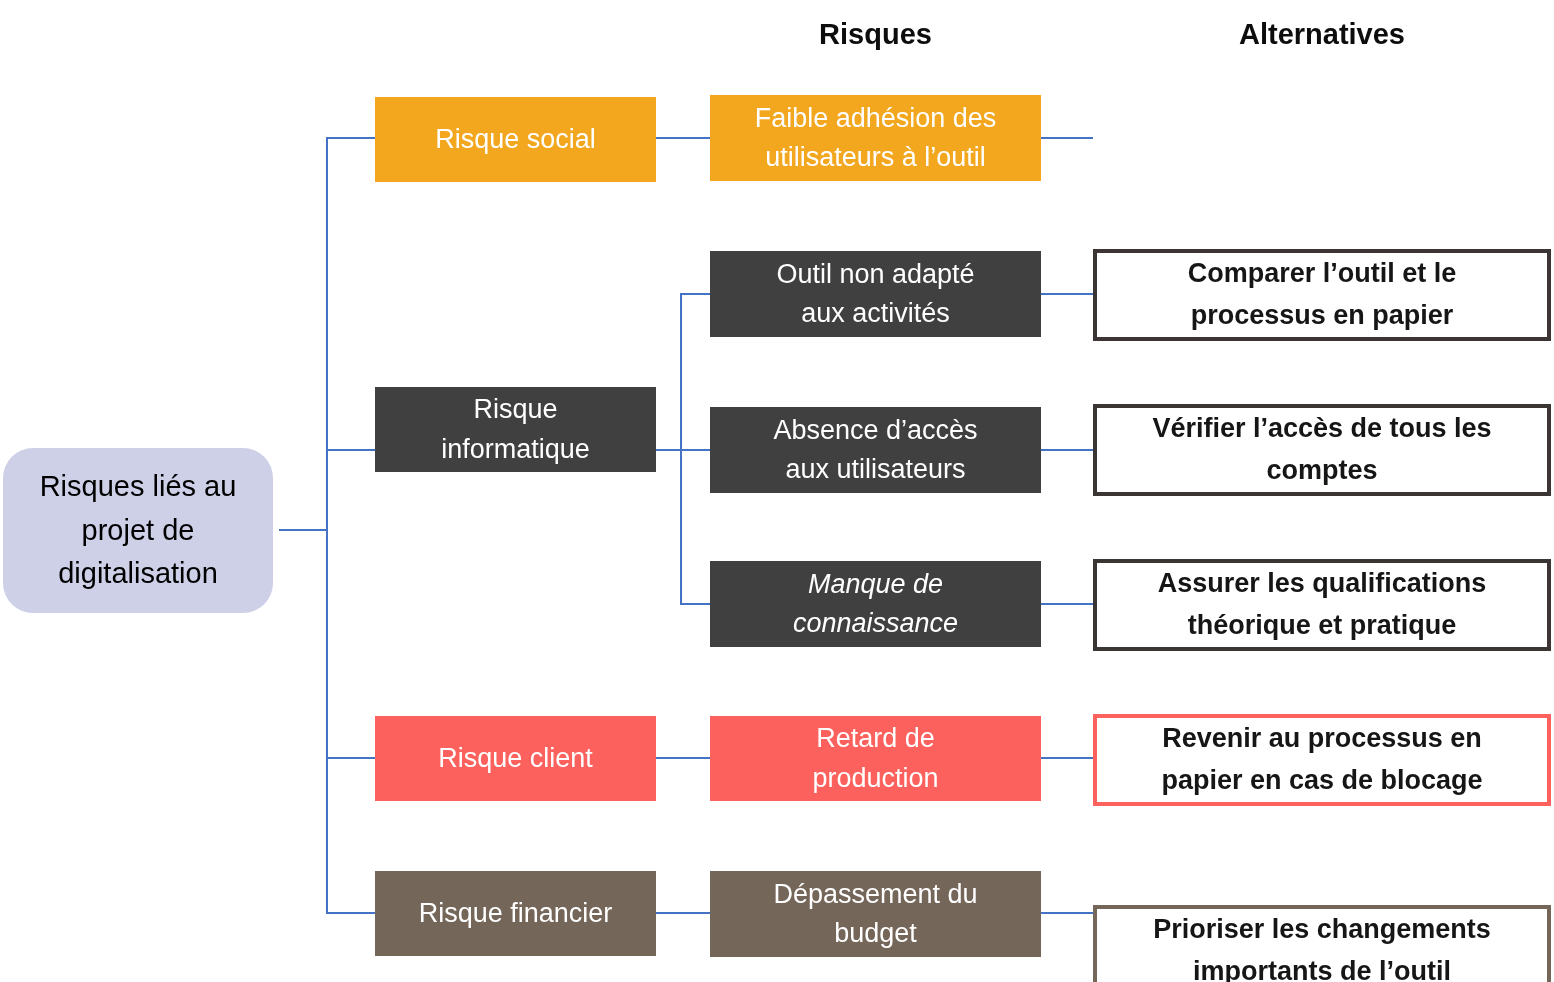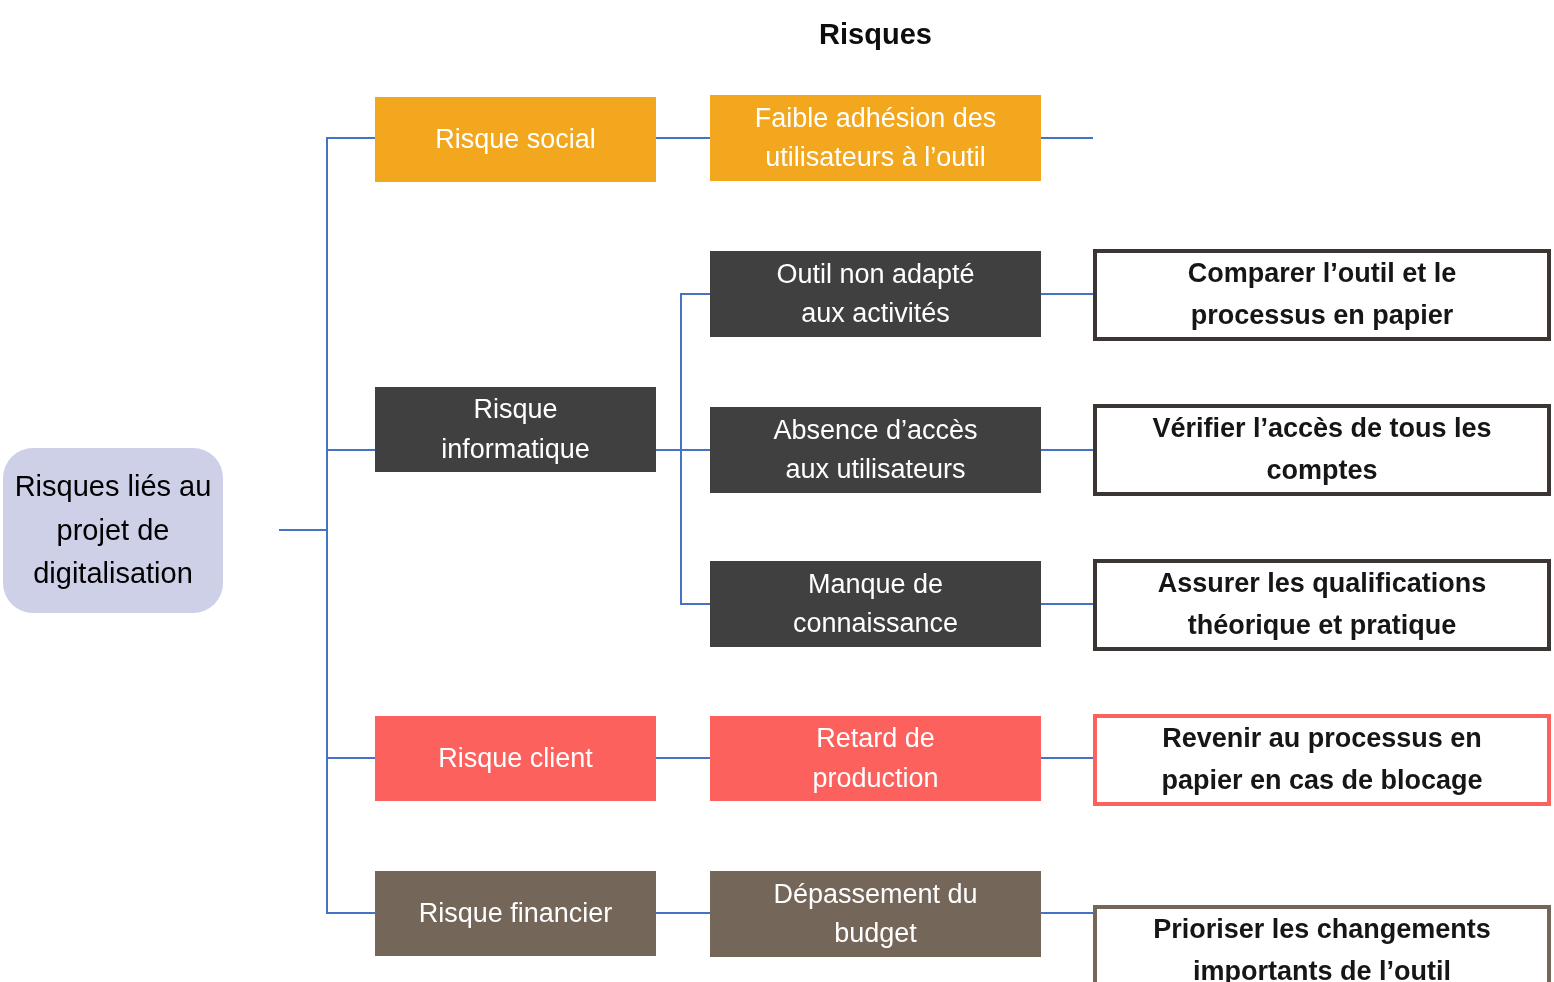--- a/index.html
+++ b/index.html
@@ -12,21 +12,21 @@
     font-size:29px;font-weight:600;color:#0d0d0d;
   }
   .hdr-risques{left:710px;width:331px;}
   .hdr-alt{left:1093px;width:458px;}
   .box{
     position:absolute;display:flex;align-items:center;justify-content:center;
     text-align:center;font-size:27px;line-height:1.45;color:#ffffff;
     white-space:pre-line;box-sizing:border-box;
   }
   .root{
-    left:3px;top:448px;width:220px;height:165px;background:#CDD0E7;color:#000;
+    left:3px;top:448px;width:270px;height:165px;background:#CDD0E7;color:#000;
     border-radius:30px;font-size:29px;line-height:1.5;
   }
   .cat{left:375px;width:281px;height:85px;}
   .risk{left:710px;width:331px;height:86px;}
   .alt{
     left:1093px;width:458px;height:92px;background:#ffffff;color:#161616;
     border:4px solid #000;font-weight:600;line-height:1.55;
   }
   .c-orange{background:#F2A71F;}
   .c-dark{background:#404040;}
@@ -37,21 +37,21 @@
   .b-coral{border-color:#FC615D;}
   .b-brown{border-color:#75665A;margin-top:36px;}
   
   .p-social{top:97px;}
   .p-info{top:387px;}
   .p-client{top:716px;}
   .p-fin{top:871px;}
   .p-faible{top:95px;}
   .p-outil{top:251px;}
   .p-absence{top:407px;}
-  .p-manque{top:561px;}
+  .p-manque{top:561px;font-style:italic;}
   .p-retard{top:716px;height:85px;}
   .p-depasse{top:871px;}
   .p-sens{top:93px;}
   .p-comparer{top:249px;}
   .p-verifier{top:404px;}
   .p-assurer{top:559px;}
   .p-revenir{top:714px;}
   .p-prioriser{top:869px;}
   
   .ln{position:absolute;background:#4472C4;}
@@ -76,20 +76,21 @@
   .l-dep-prior{left:1041px;top:912px;width:52px;}
   .l-client-retard{left:656px;top:757px;width:54px;}
   .l-fin-dep{left:656px;top:912px;width:54px;}
 </style>
 </head>
 <body>
 
 <div class="canvas">
 
   <div class="hdr hdr-risques">Risques</div>
+  <div class="hdr hdr-alt">Alternatives</div>
 
   <div class="ln ln-h l-root"></div>
   <div class="ln ln-v l-trunk1"></div>
   <div class="ln ln-h l-bsocial"></div>
   <div class="ln ln-h l-binfo"></div>
   <div class="ln ln-h l-bclient"></div>
   <div class="ln ln-h l-bfin"></div>
   <div class="ln ln-h l-social-faible"></div>
   <div class="ln ln-h l-faible-sens"></div>
   <div class="ln ln-h l-info-absence"></div>

